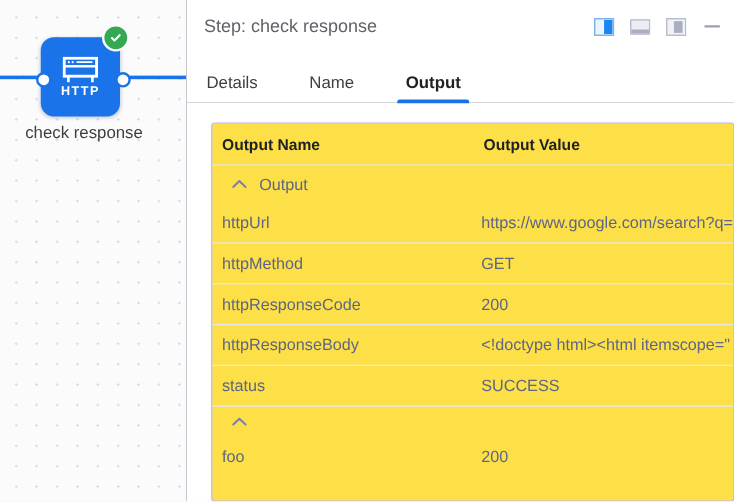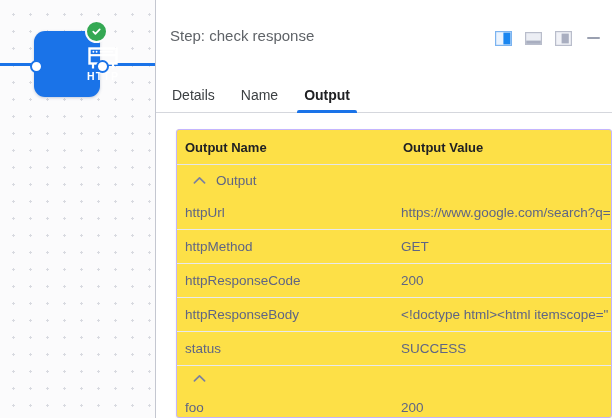--- a/index.html
+++ b/index.html
@@ -64,21 +64,20 @@
     position: absolute;
     left: 0;
     top: 0;
     width: 66px;
     height: 66px;
     display: flex;
     flex-direction: column;
     align-items: center;
     justify-content: center;
     gap: 1px;
-    margin-left: 36px;
   }
   .node-glyph { display:block; }
   .node-label-in {
     color: #ffffff;
     font-size: 10.5px;
     font-weight: 700;
     letter-spacing: 1.2px;
     font-family: "Liberation Sans", sans-serif;
     line-height: 1;
   }
@@ -123,24 +122,23 @@
     flex: 1 1 auto;
     height: 418px;
     background: #ffffff;
     display: flex;
     flex-direction: column;
     min-width: 0;
   }
   .panel-header {
     height: 44px;
     display: flex;
-    align-items: flex-start;
+    align-items: center;
     padding: 0 8px 0 14px;
     flex: 0 0 44px;
-    margin-top: 27px;
   }
   .panel-title {
     font-size: 15px;
     color: #5f6368;
     font-weight: 400;
     font-family: "Liberation Sans", sans-serif;
     white-space: nowrap;
   }
   .header-actions {
     margin-left: auto;
@@ -168,21 +166,21 @@
     width: 13px;
     height: 2px;
     background: #9aa0b0;
     border-radius: 1px;
   }
 
   
   .tabs {
     display: flex;
     align-items: flex-end;
-    gap: 22px;
+    gap: 39px;
     padding: 0 14px;
     height: 42px;
     border-bottom: 1px solid #d5d7dd;
     flex: 0 0 42px;
     box-sizing: border-box;
   }
   .tab {
     position: relative;
     font-size: 14px;
     color: #3c4043;
@@ -307,20 +305,21 @@
 
     <div class="port port-left"></div>
     <div class="port port-right"></div>
 
     <div class="status-badge">
       <svg width="11" height="11" viewBox="0 0 12 12">
         <path d="M2.5 6.2 L4.8 8.5 L9.5 3.6" fill="none" stroke="#ffffff" stroke-width="1.9" stroke-linecap="round" stroke-linejoin="round"></path>
       </svg>
     </div>
 
+    <div class="node-caption">check response</div>
 
     <div class="canvas-divider"></div>
   </div>
 
   <div class="panel">
 
     <div class="panel-header">
       <div class="panel-title">Step: check response</div>
 
       <div class="header-actions">

